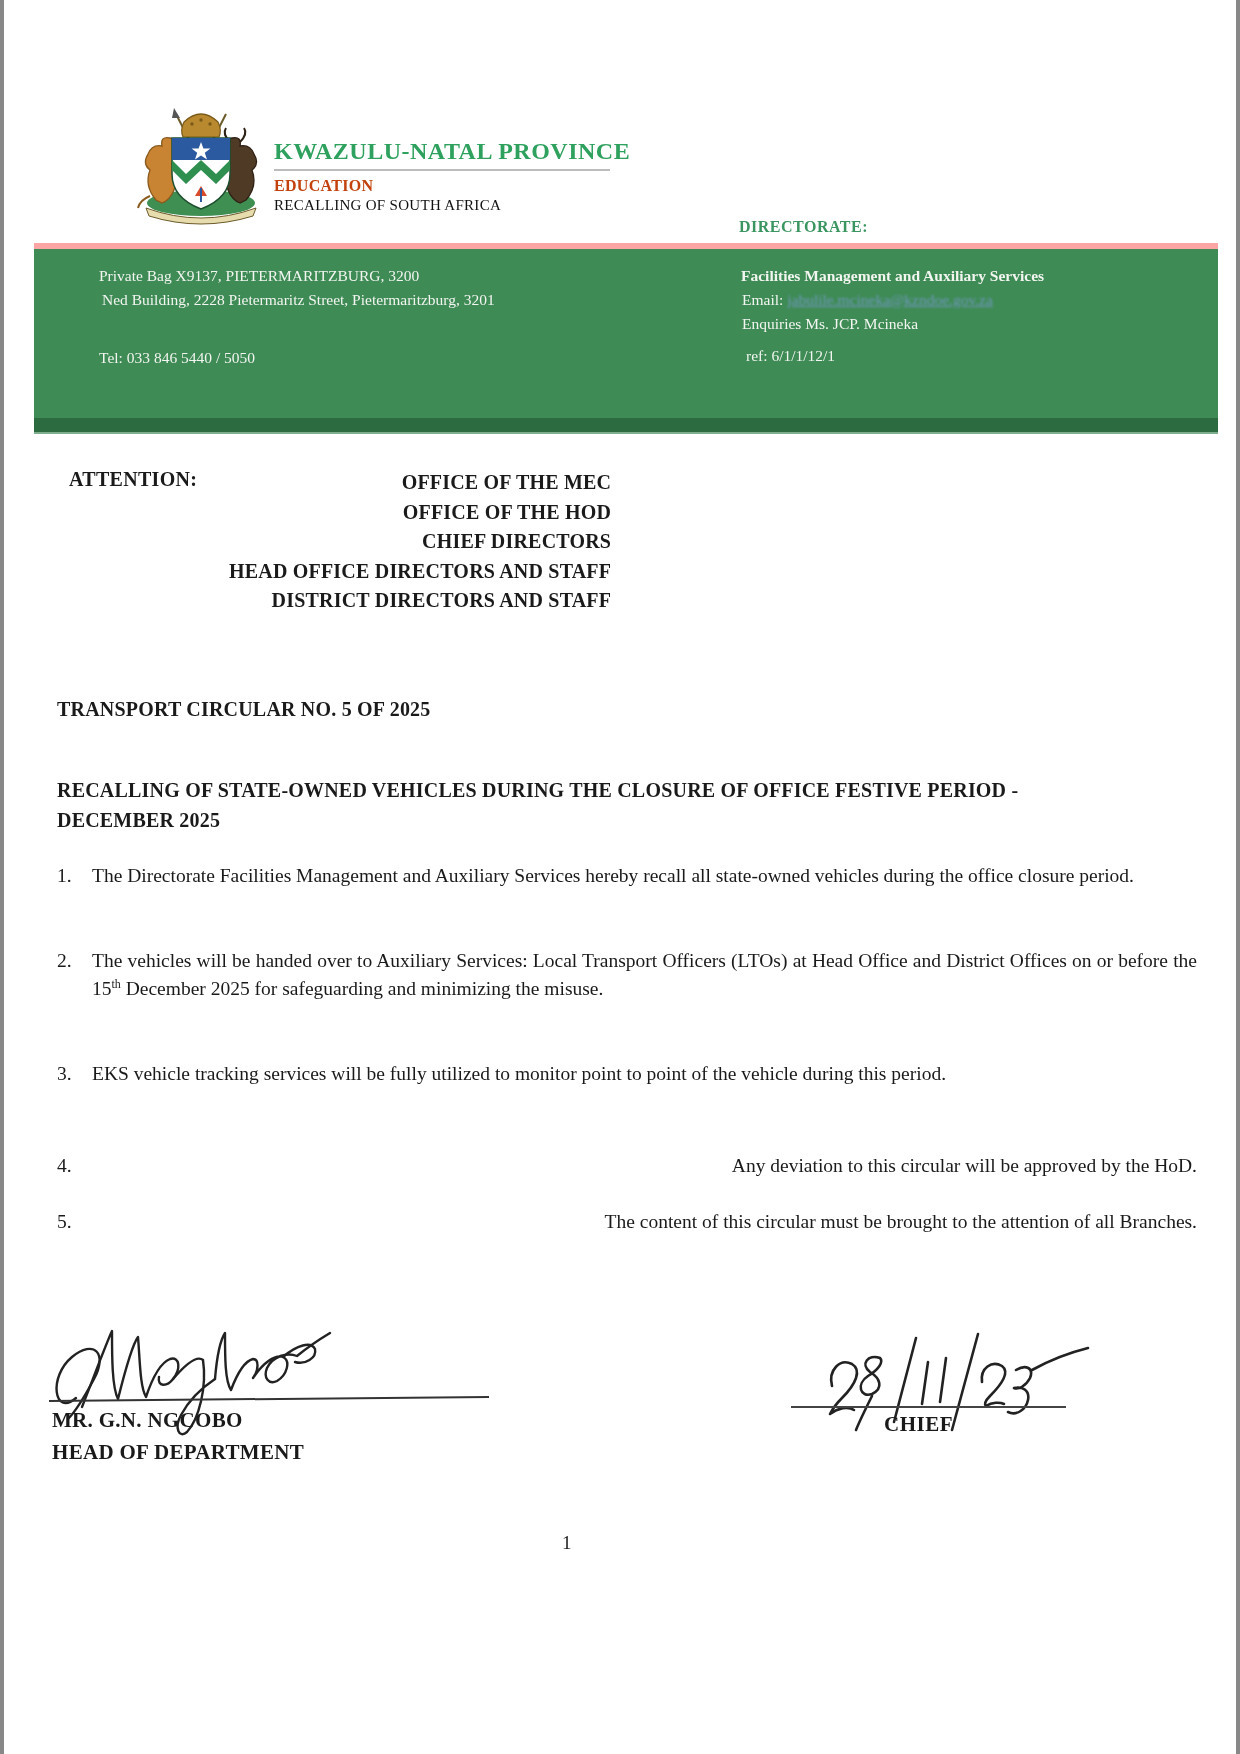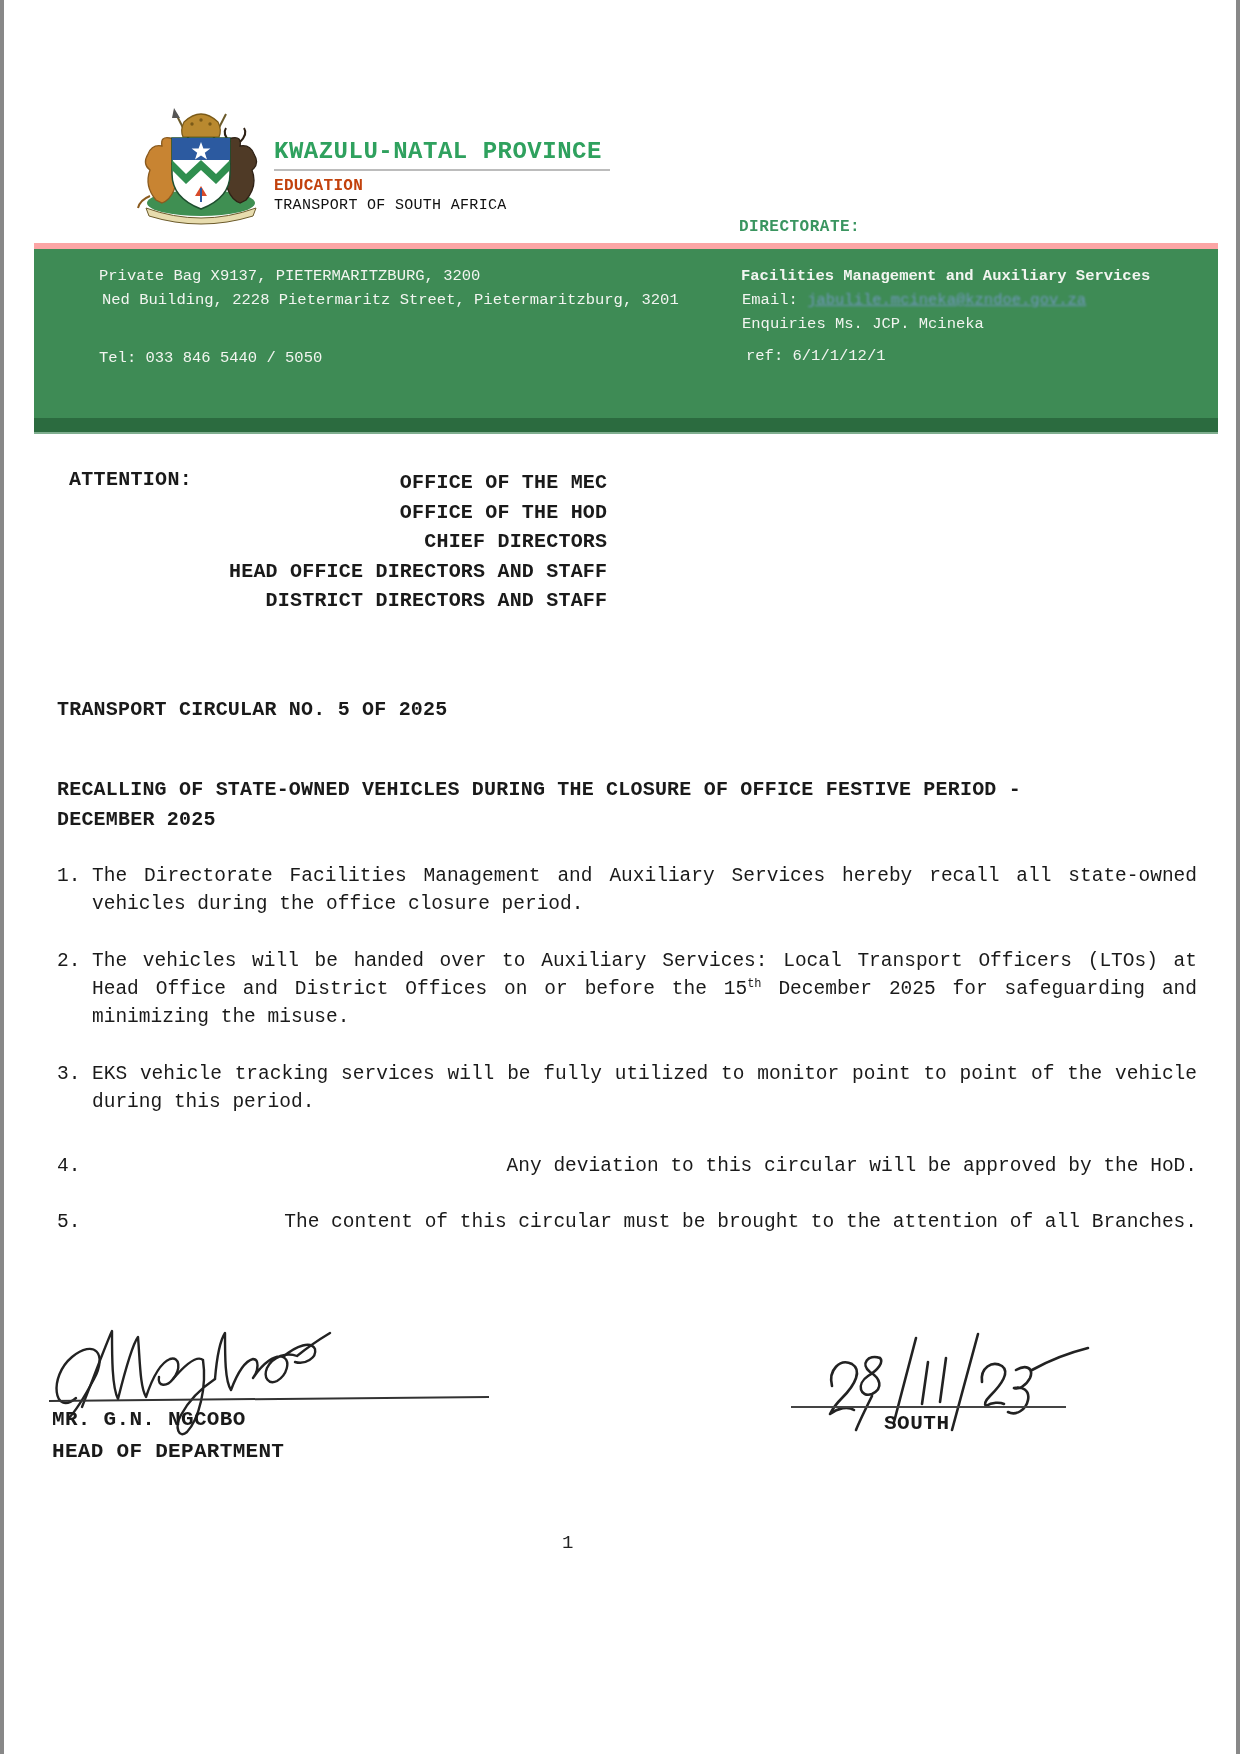--- a/index.html
+++ b/index.html
@@ -1,21 +1,21 @@
 <!DOCTYPE html>
 <html><head>
 <meta charset="utf-8">
 <style>
   html,body{margin:0;padding:0;background:#888;}
   .page{
     position:relative;
     width:1232px;height:1754px;
     margin:0 auto;
     background:#ffffff;
-    font-family:Liberation Mono, monospace;
+    font-family:Liberation Serif, serif;
     color:#1a1a1a;
     overflow:hidden;
   }
   
   .crest{position:absolute;left:122px;top:104px;width:150px;height:128px;}
   .hdr-text{position:absolute;left:270px;top:138px;width:640px;}
   .province{
     font-size:24px;font-weight:bold;letter-spacing:.5px;
     color:#2fa15e;white-space:nowrap;
   }
@@ -105,21 +105,21 @@
       <path d="M46,56 L60,70 L75,56 L90,70 L104,56 L104,66 L90,80 L75,66 L60,80 L46,66 Z" fill="#2f8f4f"></path>
       <path d="M75,82 l6,10 l-12,0 Z" fill="#d84b2a"></path>
       <path d="M75,84 l0,14" stroke="#2c5aa0" stroke-width="2"></path>
     </svg>
   </div>
 
   <div class="hdr-text">
     <div class="province">KWAZULU-NATAL PROVINCE</div>
     <div class="hdr-rule"></div>
     <div class="dept">EDUCATION</div>
-    <div class="country">TRANSPORT OF SOUTH AFRICA</div>
+    <div class="country">RECALLING OF SOUTH AFRICA</div>
   </div>
 
   <div class="directorate-label">DIRECTORATE:</div>
 
   <div class="banner">
     <div class="txt addr1">Private Bag X9137, PIETERMARITZBURG, 3200</div>
     <div class="txt addr2">Ned Building, 2228 Pietermaritz Street, Pietermaritzburg, 3201</div>
     <div class="txt tel">Tel: 033 846 5440 / 5050</div>
     <div class="txt dir-name">Facilities Management and Auxiliary Services</div>
     <div class="txt email-row">
@@ -191,17 +191,17 @@
         <path d="M114,32 L108,74"></path>
         <path d="M132,28 L126,72"></path>
         <path d="M164,4 L138,100"></path>
         <path d="M168,52 C166,38 178,30 188,36 C196,42 188,54 176,66 C172,70 170,74 172,76 C178,72 186,72 190,74"></path>
         <path d="M202,40 C212,34 220,38 216,48 C212,56 204,60 200,58 C208,56 216,60 214,70 C212,80 202,86 194,82"></path>
         <path d="M218,40 C236,30 258,22 274,18"></path>
       </g>
     </svg>
   </div>
   <div class="date-line"></div>
-  <div class="date-label">SOUTH</div>
+  <div class="date-label">CHIEF</div>
 
   <div class="page-num">1</div>
 
 </div>
 
 </body></html>

